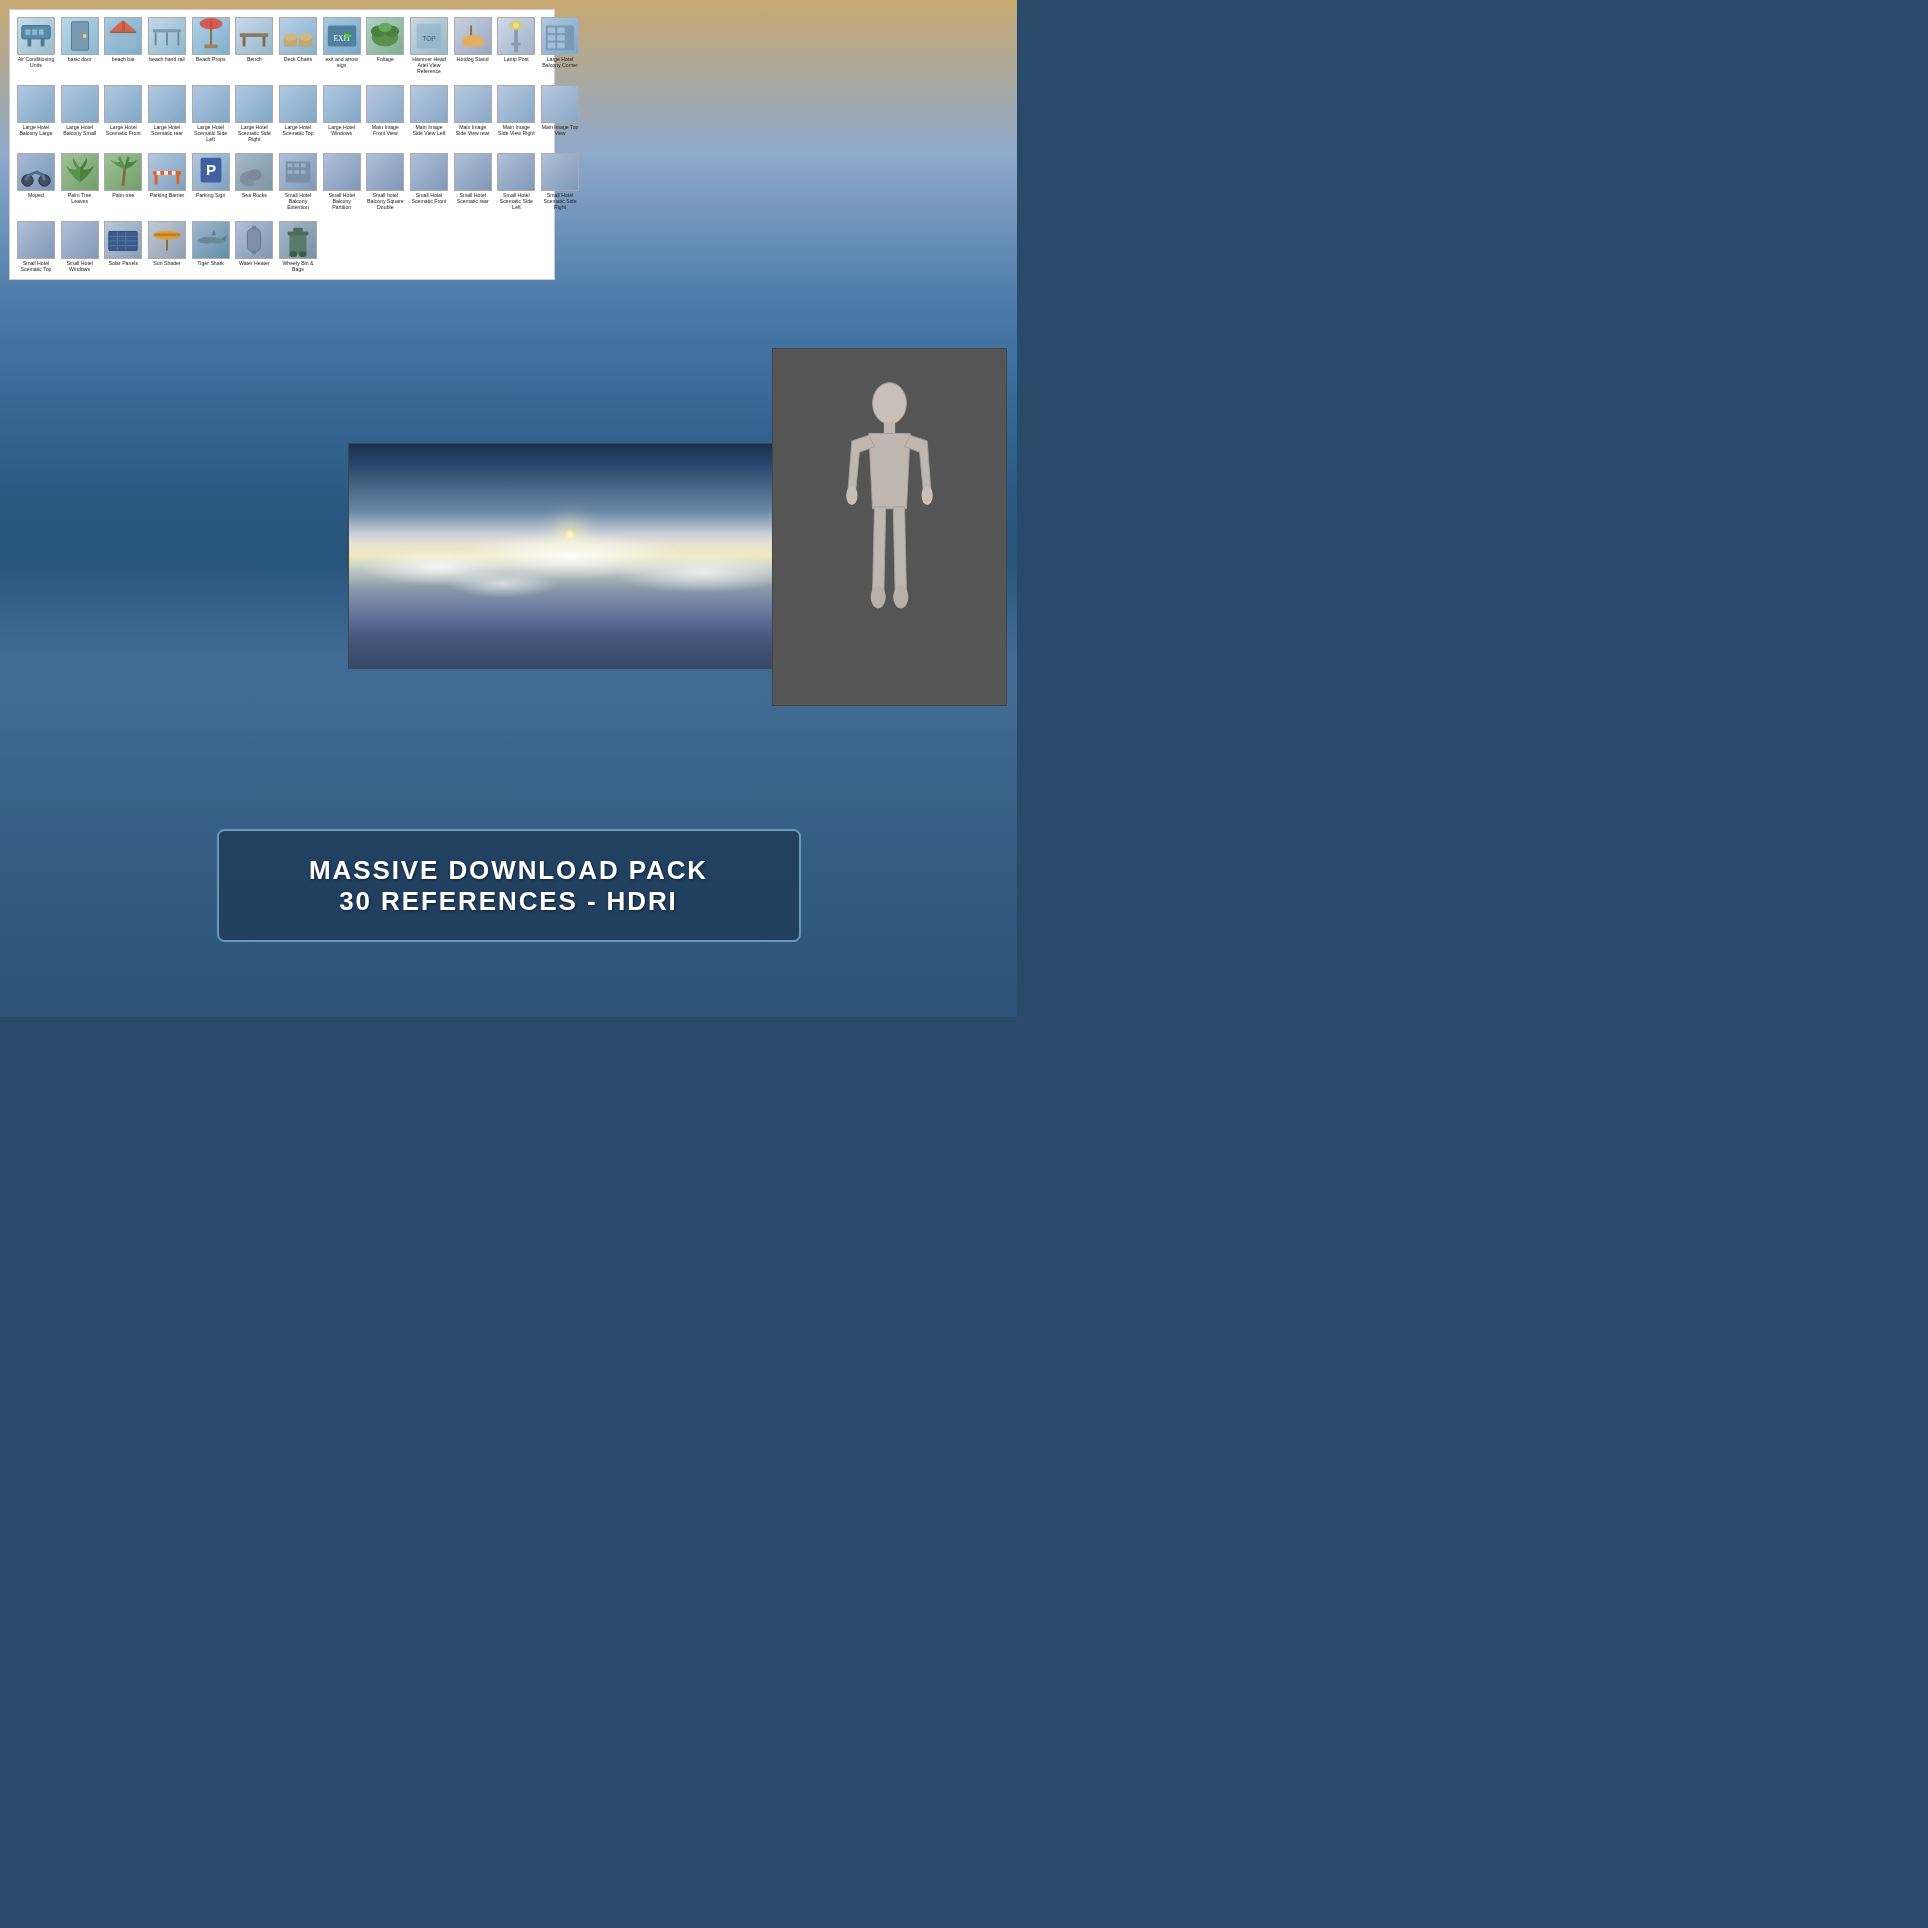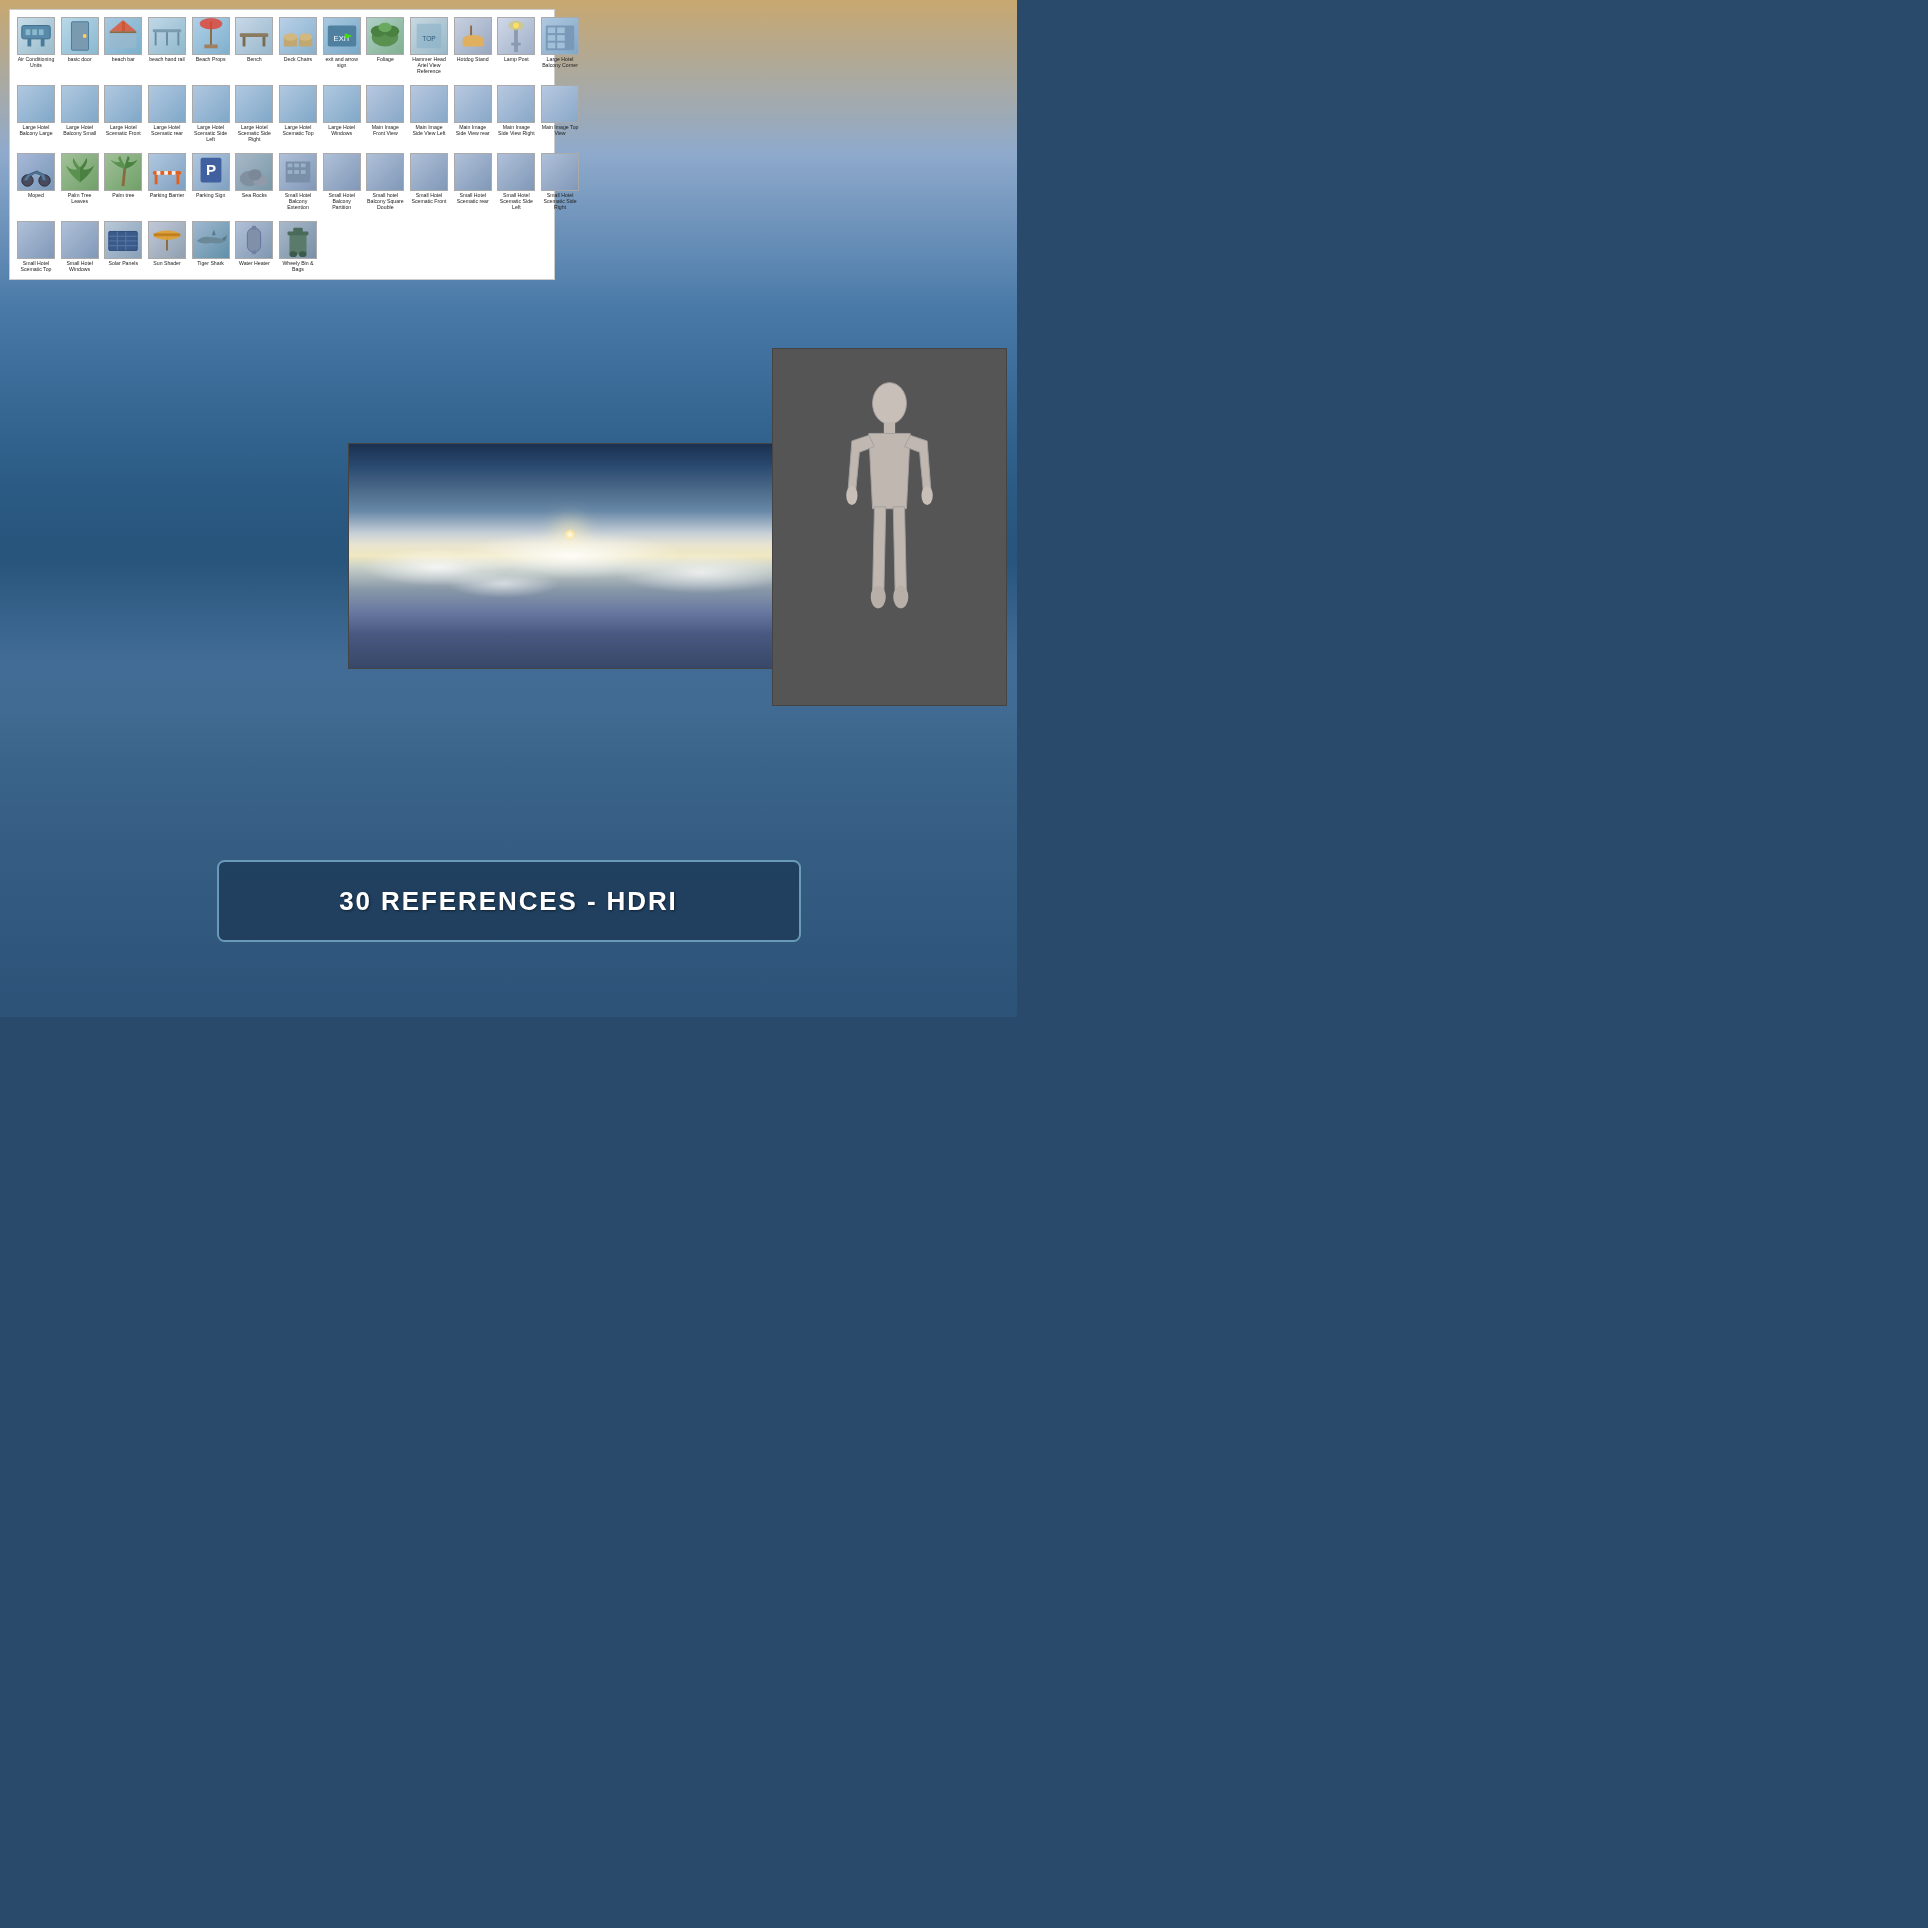--- a/index.html
+++ b/index.html
@@ -98,21 +98,21 @@
     }
 
     
     .thumb-ac { background: linear-gradient(135deg, #c8dce8, #9abccc); }
     .thumb-door { background: linear-gradient(135deg, #b8d8e8, #8ab8d0); }
     .thumb-beach-bar { background: linear-gradient(135deg, #a8c8e0, #7ab0cc); }
     .thumb-handrail { background: linear-gradient(135deg, #c0d8e8, #90b8cc); }
     .thumb-props { background: linear-gradient(135deg, #b0d0e8, #80b0cc); }
     .thumb-bench { background: linear-gradient(135deg, #c8d8e8, #98b8cc); }
     .thumb-deck { background: linear-gradient(135deg, #b8d0e8, #88b0cc); }
-    .thumb-exit { background: linear-gradient(135deg, #a8c8e0, #78a8c8); }
+    .thumb-exit { background: linear-gradient(135deg, #a8c8e0, #78a8c8); font-family: Liberation Serif, serif; }
     .thumb-foliage { background: linear-gradient(135deg, #b0d0c8, #80b090); }
     .thumb-hammer { background: linear-gradient(135deg, #c8d8e0, #98b8c8); }
     .thumb-hotdog { background: linear-gradient(135deg, #c8d0e0, #98a8c0); }
     .thumb-lamp { background: linear-gradient(135deg, #d0d8e8, #a0b0c8); }
     .thumb-large-hotel { background: linear-gradient(135deg, #b0c8e0, #80a8c8); }
     .thumb-main-image { background: linear-gradient(135deg, #b8c8e0, #88a8c8); }
     .thumb-moped { background: linear-gradient(135deg, #a8b8d8, #7898b8); }
     .thumb-palm { background: linear-gradient(135deg, #a0c098, #70a068); }
     .thumb-parking { background: linear-gradient(135deg, #b0c8e0, #80a0c0); }
     .thumb-sea-rocks { background: linear-gradient(135deg, #a8b8c8, #7898a8); }
@@ -648,15 +648,16 @@
       <path d="M64,138 L76,138 L78,230 L66,230 Z" fill="#c0b8b0" stroke="#a0a0a0" stroke-width="1"></path>
 
       <ellipse cx="48" cy="234" rx="8" ry="12" fill="#b8b0a8"></ellipse>
 
       <ellipse cx="72" cy="234" rx="8" ry="12" fill="#b8b0a8"></ellipse>
     </svg>
   </div>
 </div>
 
 <div class="text-box">
+  <div class="text-line1">MASSIVE DOWNLOAD PACK</div>
   <div class="text-line2">30 REFERENCES - HDRI</div>
 </div>
 
 
 </body></html>

